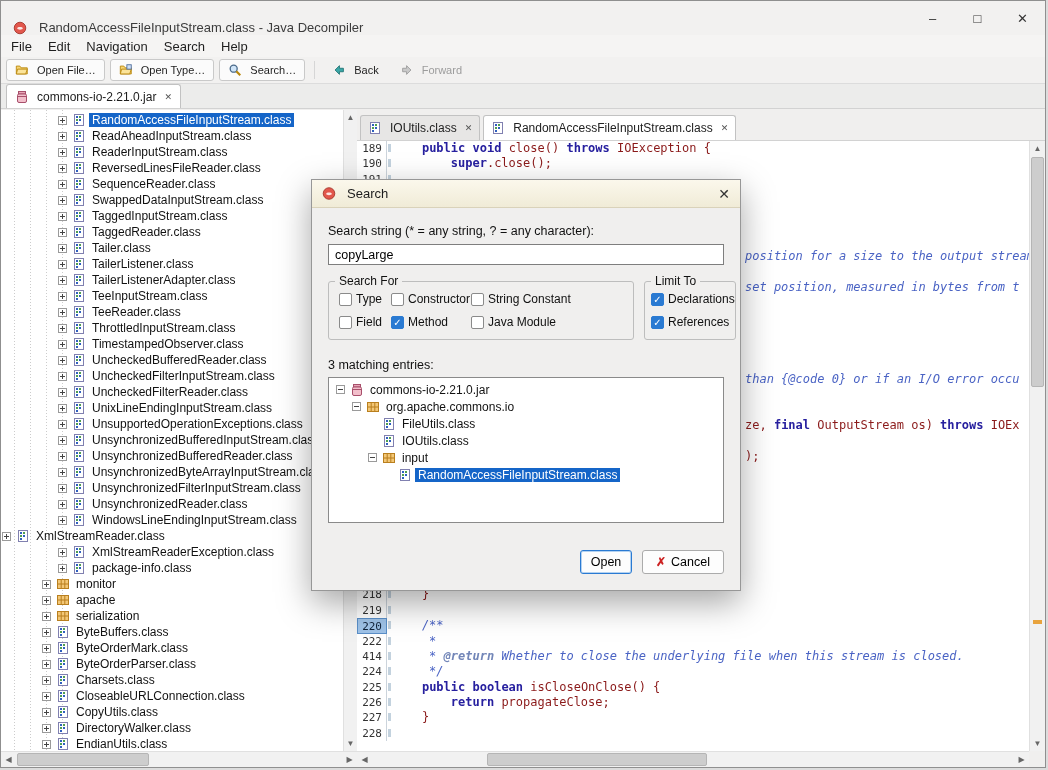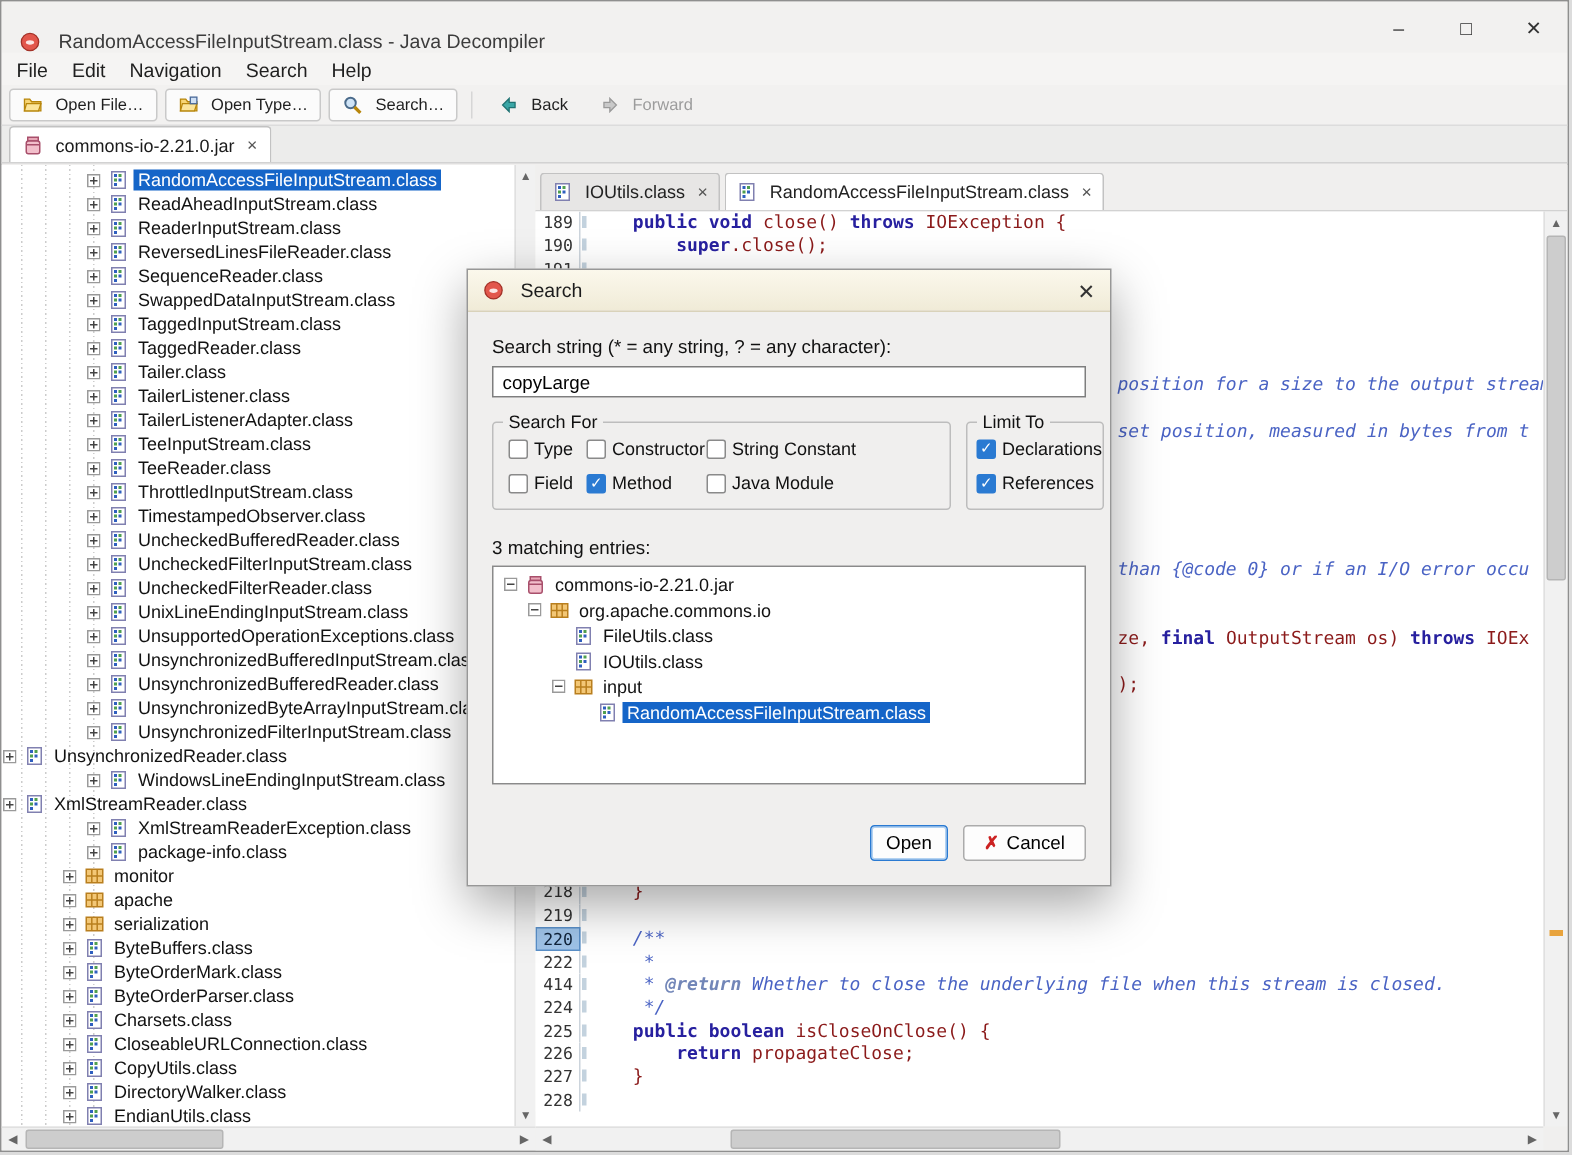--- a/index.html
+++ b/index.html
@@ -673,21 +673,21 @@
                 <rect x="2.5" y="1.5" width="9" height="11" fill="#ffffff" stroke="#8080b0"></rect>
                 <rect x="4" y="3" width="2" height="2" fill="#2f5fbf"></rect>
                 <rect x="7" y="3" width="2" height="2" fill="#4f9f4f"></rect>
                 <rect x="4" y="6" width="2" height="2" fill="#4f9f4f"></rect>
                 <rect x="7" y="6" width="2" height="2" fill="#2f5fbf"></rect>
                 <rect x="4" y="9" width="2" height="2" fill="#2f5fbf"></rect>
               </svg>
             </span>
             <span class="tree-label">UnsynchronizedFilterInputStream.class</span>
           </div>
-          <div class="tree-row" style="">
+          <div class="tree-row" style="padding-left: 56px;">
             <span class="ico exp">
               <svg width="9" height="9" viewBox="0 0 9 9">
                 <rect x="0.5" y="0.5" width="8" height="8" fill="#fff" stroke="#9a9a9a"></rect>
                 <line x1="2" y1="4.5" x2="7" y2="4.5" stroke="#444"></line>
                 <line x1="4.5" y1="2" x2="4.5" y2="7" stroke="#444"></line>
               </svg>
             </span>
             <span class="ico">
               <svg width="14" height="14" viewBox="0 0 14 14">
                 <rect x="2.5" y="1.5" width="9" height="11" fill="#ffffff" stroke="#8080b0"></rect>

